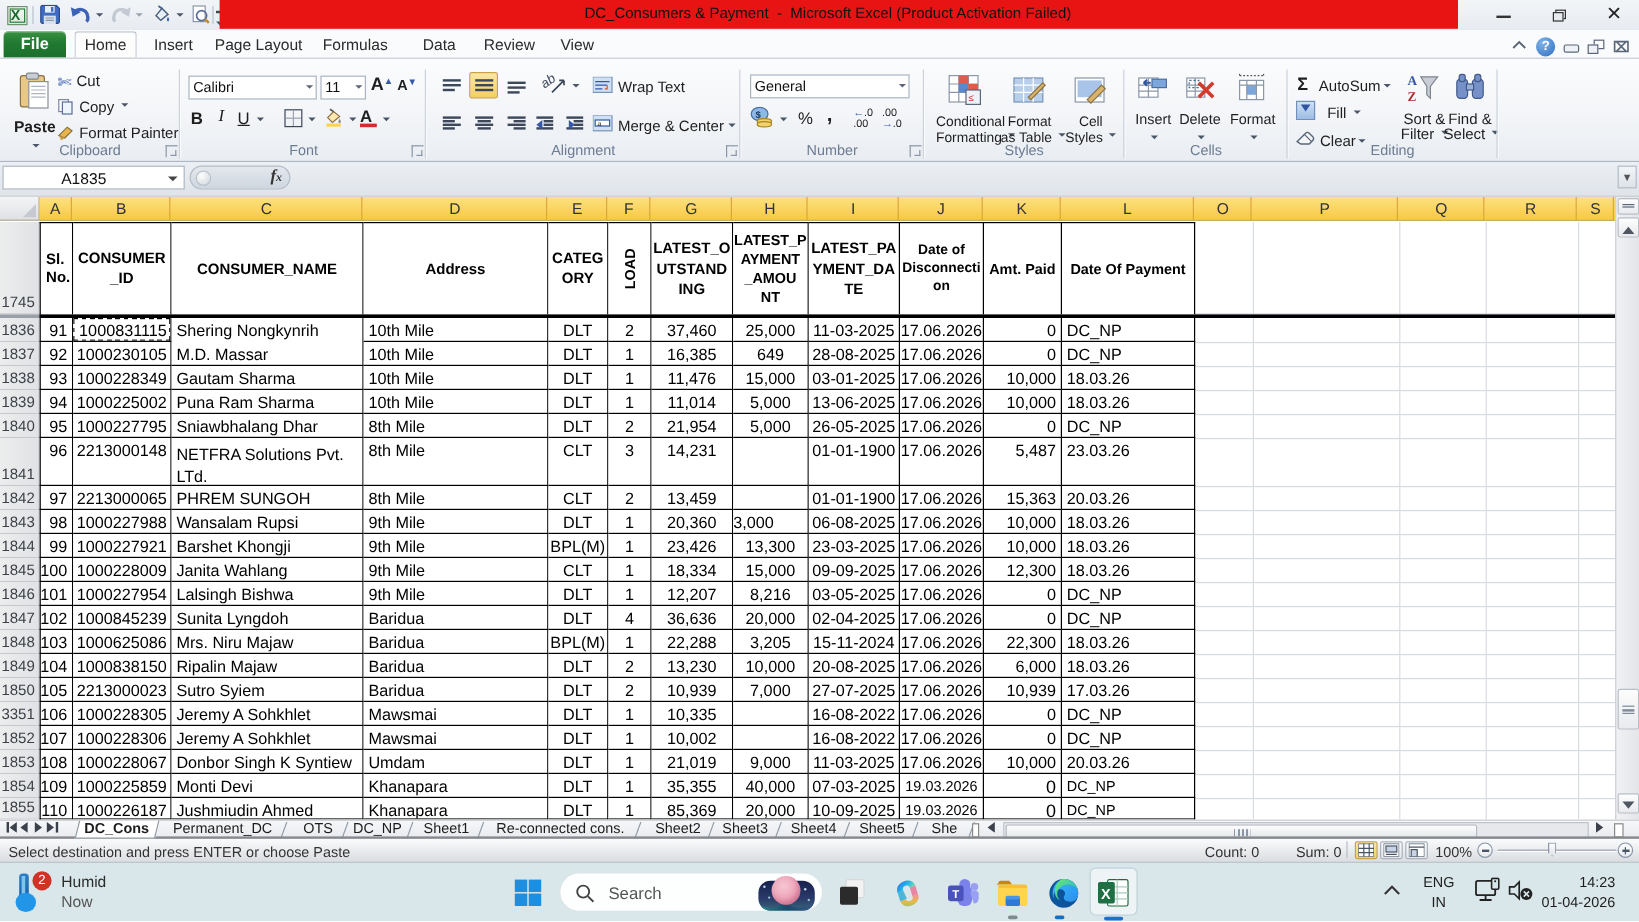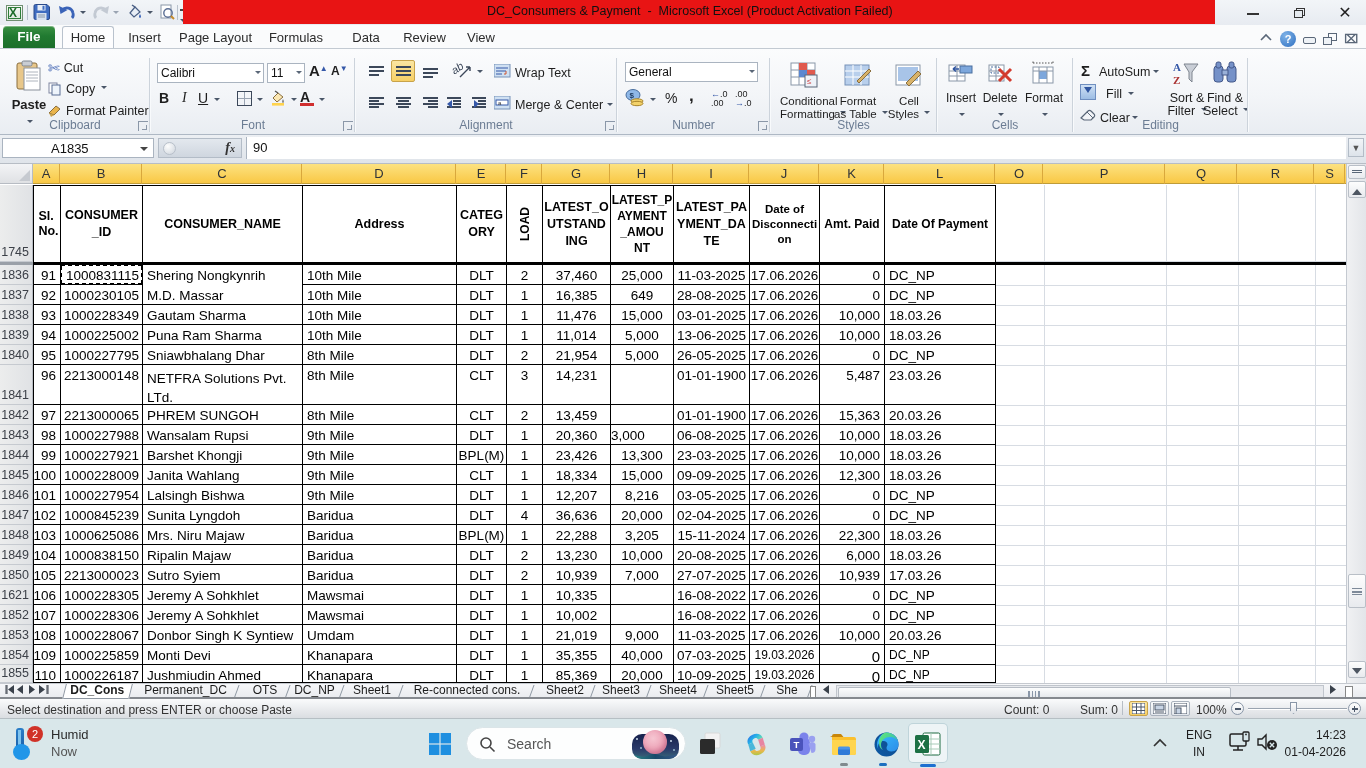--- a/index.html
+++ b/index.html
@@ -38,21 +38,21 @@
 
 .lns{display:inline-block;width:15px;height:12px;position:relative;}
 .lns i{position:absolute;left:0;height:2px;background:#3c485a;}
 
 #fbar{position:absolute;left:0;top:135px;width:1366px;height:29px;background:linear-gradient(#eceff3,#dfe4ea);
  border-bottom:1px solid #b7bdc5;box-sizing:border-box;}
 #namebox{position:absolute;left:2px;top:3px;width:152px;height:20px;background:#fff;border:1px solid #aab4c0;}
 #namebox span{position:absolute;left:48px;top:2px;font-size:13px;color:#111;}
 #namebox .na{position:absolute;right:5px;top:8px;width:0;height:0;border:4px solid transparent;border-top-color:#444;}
 #fxpill{position:absolute;left:158px;top:3px;width:84px;height:20px;background:linear-gradient(#e3e8ee,#cfd6df);
- border:1px solid #b3bcc7;border-radius:0;}
+ border:1px solid #b3bcc7;border-radius:10px;}
 #fxpill .dot{position:absolute;left:4px;top:3px;width:13px;height:13px;border-radius:50%;background:radial-gradient(circle at 35% 30%,#fdfdfd,#cdd4dc);border:1px solid #b8c0ca;}
 #fxpill .fx{position:absolute;right:6px;top:1px;font-family:"Liberation Serif",serif;font-style:italic;font-weight:bold;font-size:14px;color:#333;}
 #fedit{position:absolute;left:246px;top:2px;width:1100px;height:22px;background:#fff;border-left:1px solid #aab4c0;}
 #fedit span{position:absolute;left:6px;top:3px;font-size:13px;color:#111;}
 #fexp{position:absolute;right:2px;top:3px;width:16px;height:19px;background:linear-gradient(#f2f5f8,#dde3ea);border:1px solid #b3bcc7;font-size:9px;color:#555;text-align:center;line-height:18px;}
 
 #sheet{position:absolute;left:0;top:164px;width:1346px;height:519px;background:#fff;overflow:hidden;}
 .chdrstrip{position:absolute;left:0;top:0;width:1346px;height:20px;background:linear-gradient(#fce281,#f9c845);border-bottom:1px solid #bf9c39;}
 .chdr{position:absolute;top:0;height:20px;border-right:1px solid #d9a83c;font-size:13px;color:#2f3338;text-align:center;line-height:20px;}
 .corner{position:absolute;left:0;top:0;width:33px;height:20px;background:linear-gradient(#f3f4f6,#dfe1e4);border-right:1px solid #b7bcc3;border-bottom:1px solid #b7bcc3;}
@@ -510,23 +510,20 @@
 
 <div id="fbar">
   <div id="namebox">
         <span>A1835</span>
         <div class="na"></div>
       </div>
   <div id="fxpill">
         <div class="dot"></div>
         <div class="fx">f<span style="font-size:10px;">x</span></div>
       </div>
-  <div id="fedit">
-        <span>90</span>
-      </div>
   <div id="fexp">▼</div>
 </div>
 
 <div id="sheet">
       <div class="chdrstrip"></div>
       <div class="chdr" style="left:33px;width:27px;">A</div>
       <div class="chdr" style="left:61px;width:81px;">B</div>
       <div class="chdr" style="left:143px;width:159px;">C</div>
       <div class="chdr" style="left:303px;width:153px;">D</div>
       <div class="chdr" style="left:457px;width:49px;">E</div>
@@ -587,21 +584,21 @@
       <div class="rhdr" style="top:361px;height:20px;">
         <span>1848</span>
       </div>
       <div class="rhdr" style="top:381px;height:20px;">
         <span>1849</span>
       </div>
       <div class="rhdr" style="top:401px;height:20px;">
         <span>1850</span>
       </div>
       <div class="rhdr" style="top:421px;height:20px;">
-        <span>1621</span>
+        <span>3351</span>
       </div>
       <div class="rhdr" style="top:441px;height:20px;">
         <span>1852</span>
       </div>
       <div class="rhdr" style="top:461px;height:20px;">
         <span>1853</span>
       </div>
       <div class="rhdr" style="top:481px;height:20px;">
         <span>1854</span>
       </div>

